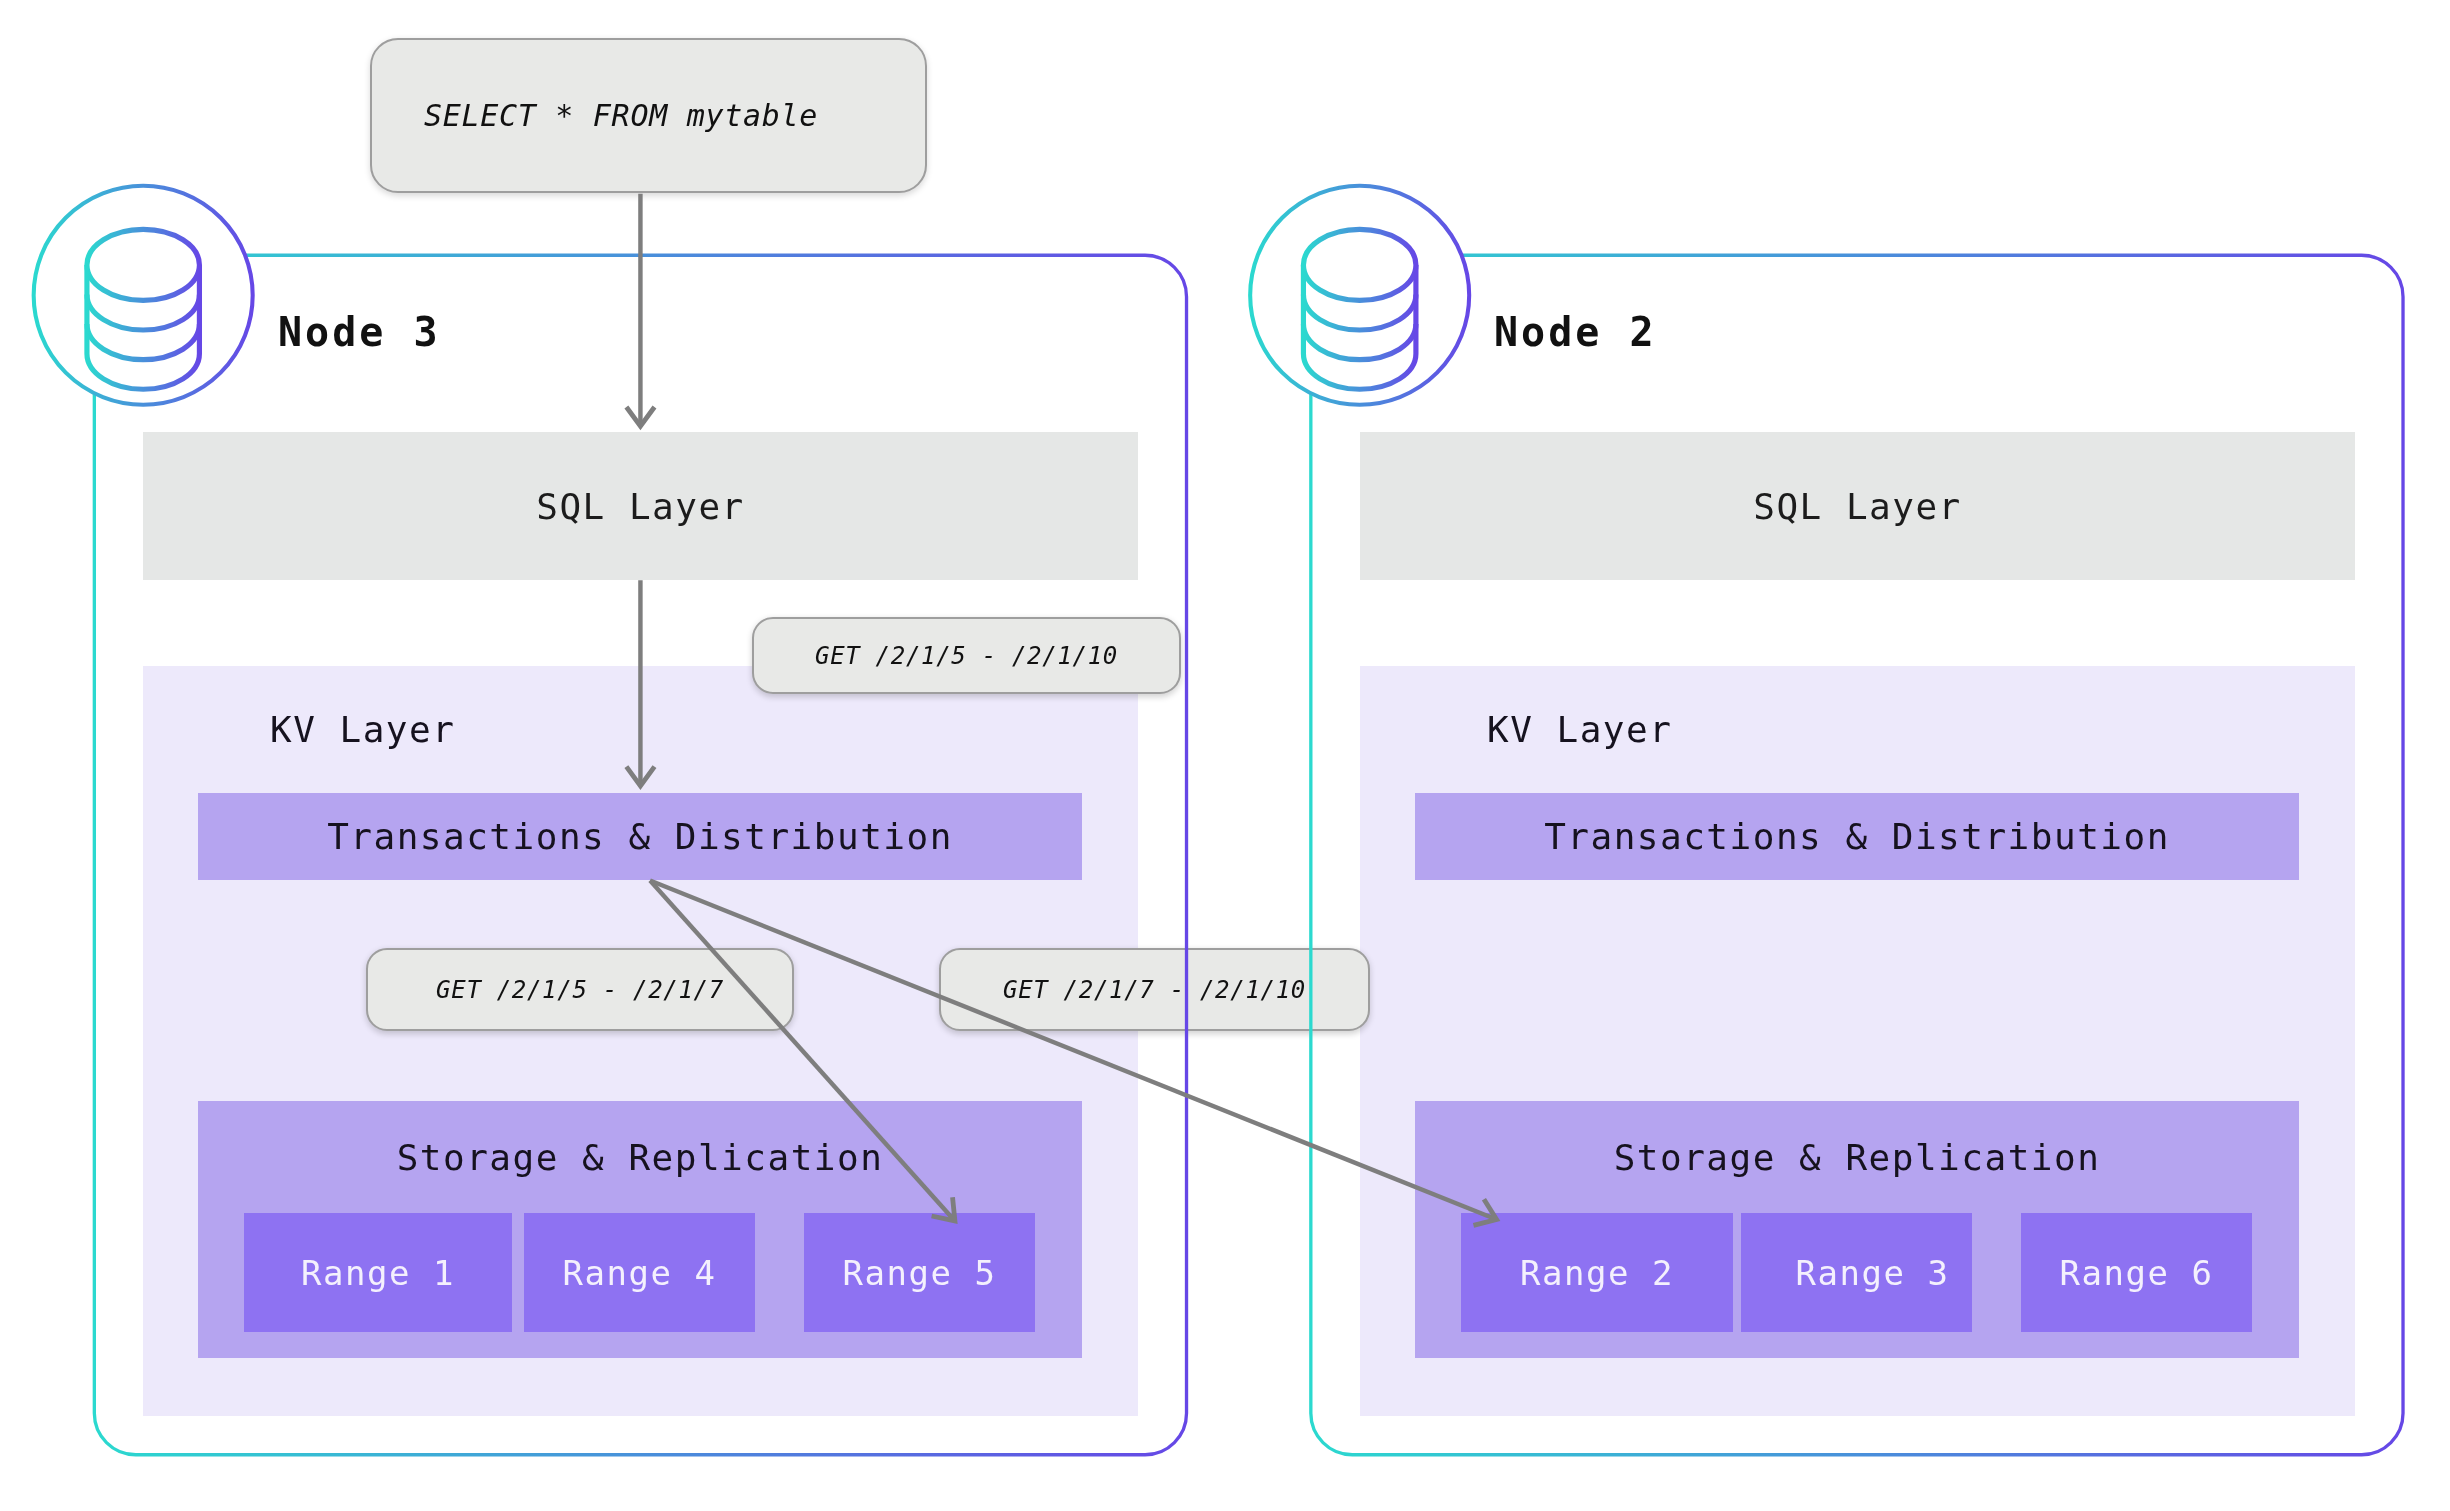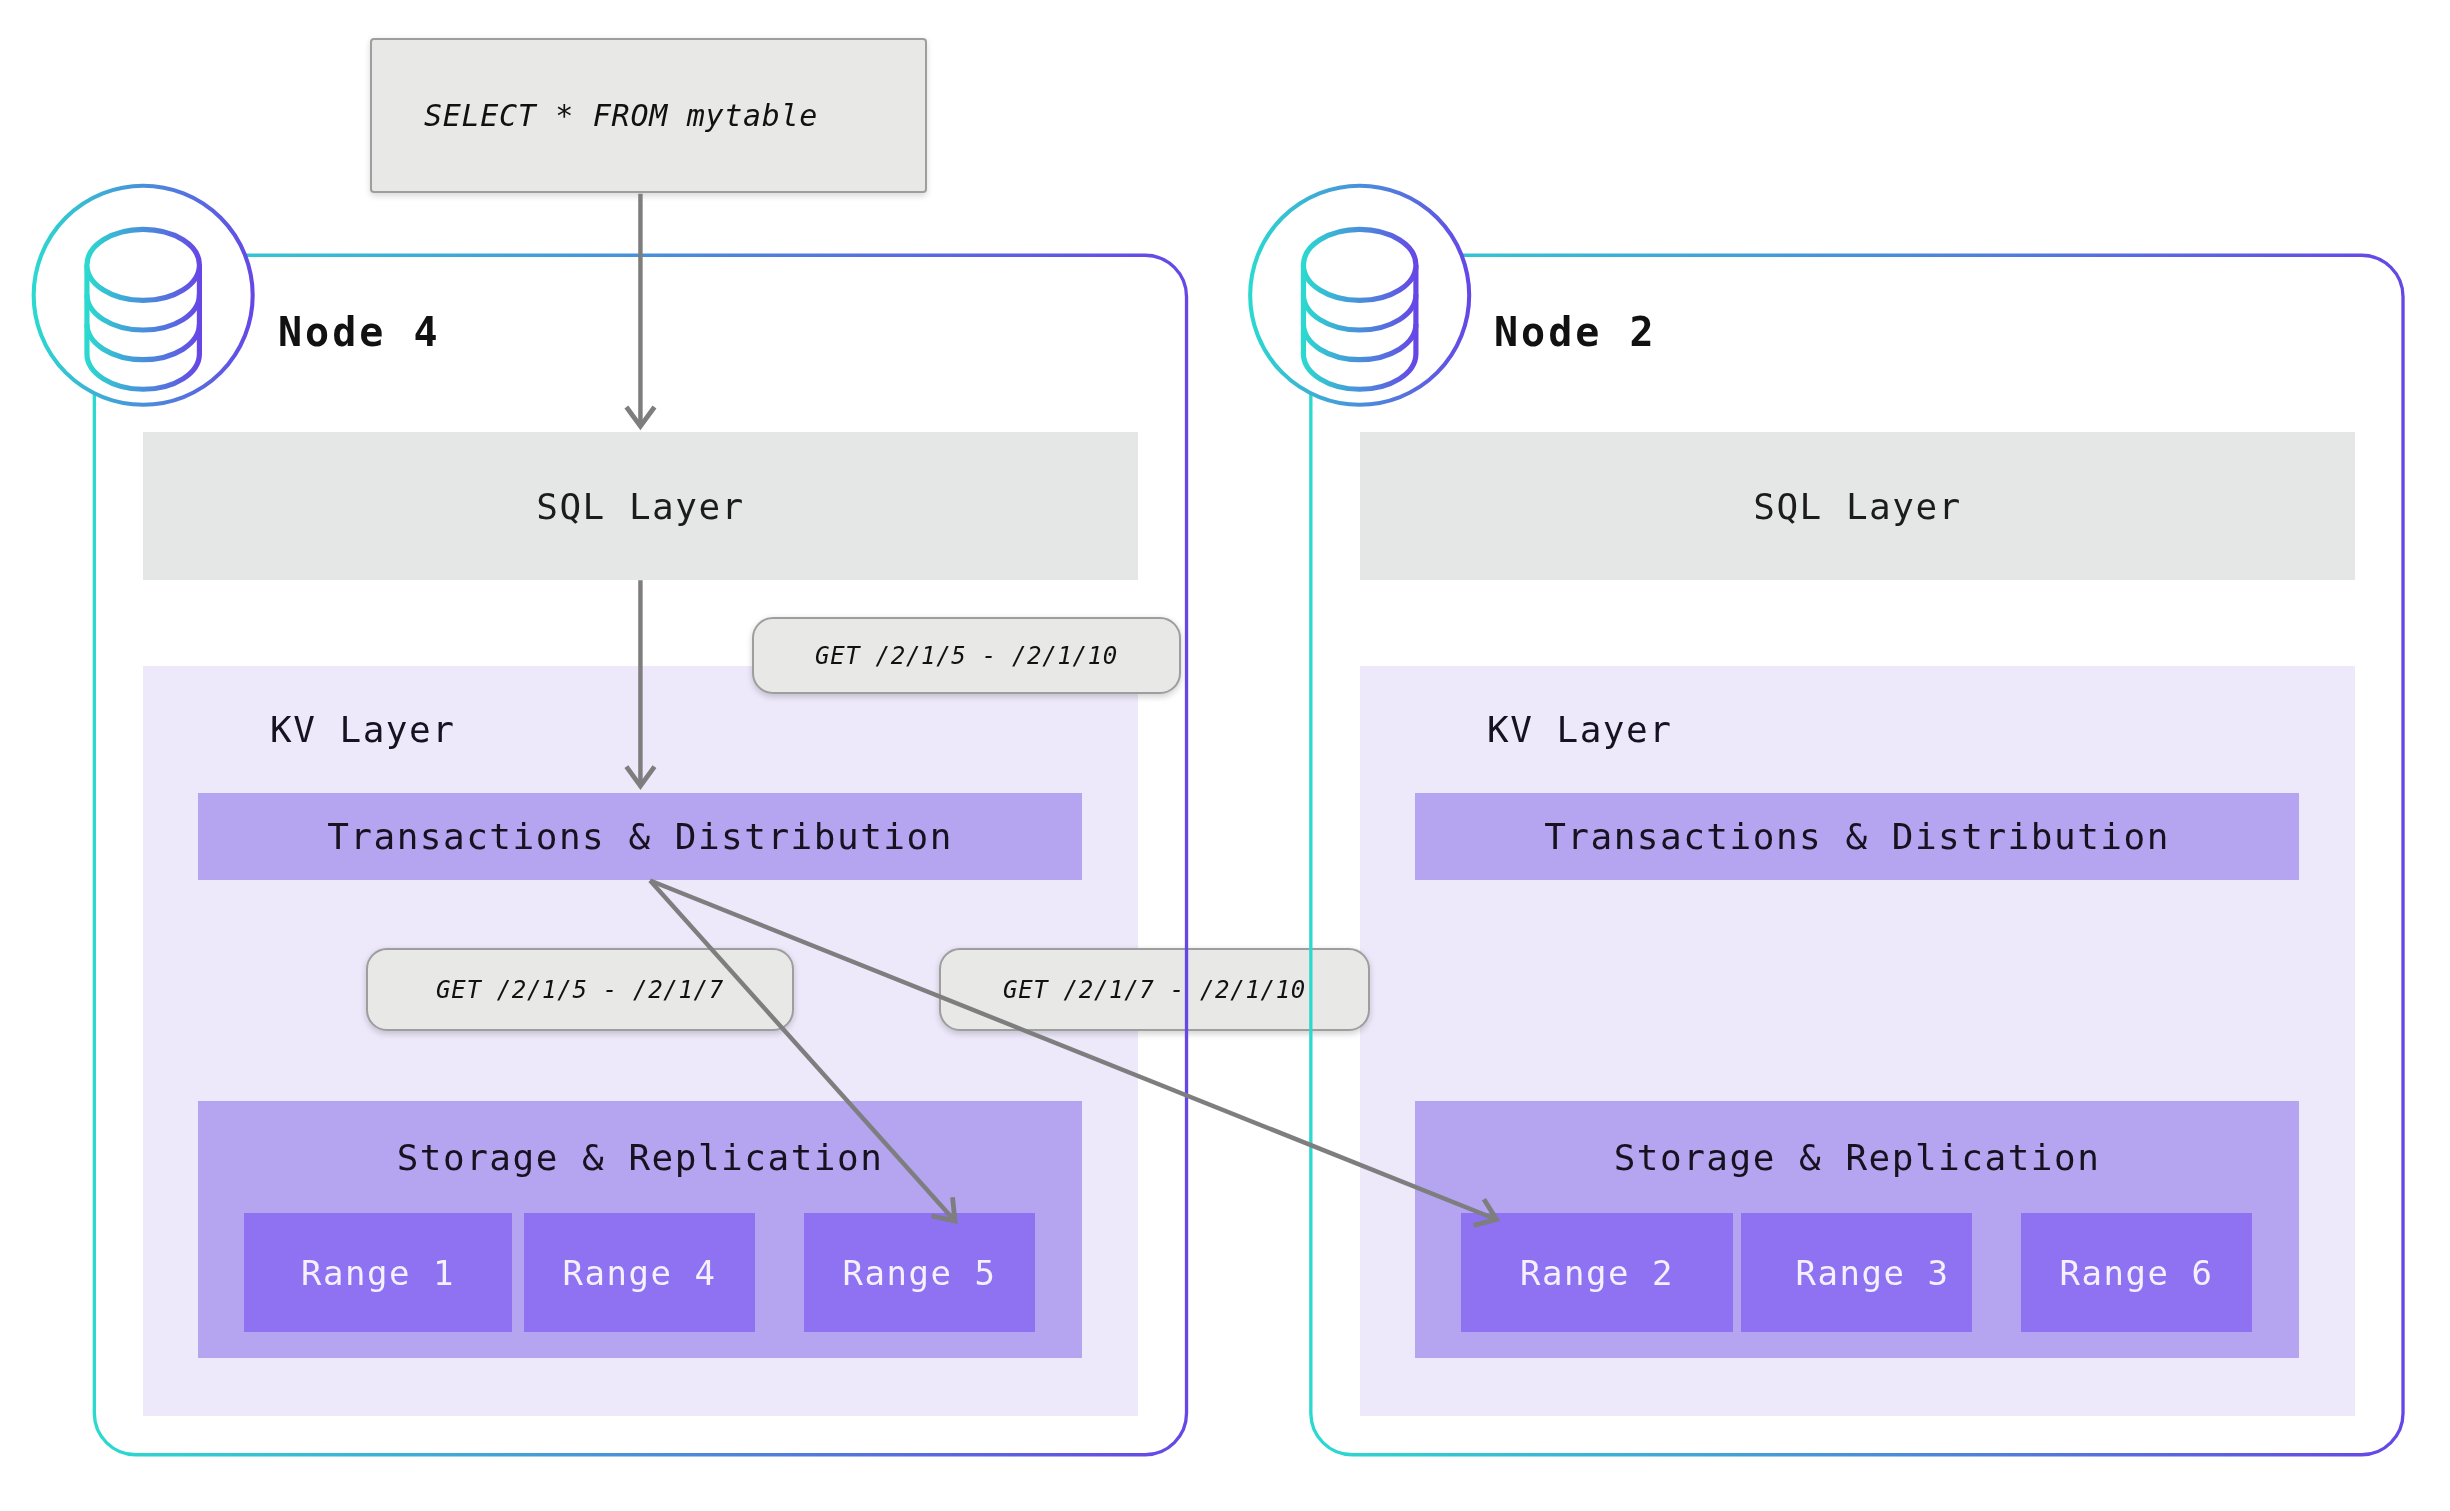--- a/index.html
+++ b/index.html
@@ -40,21 +40,21 @@
     font-size:34px;letter-spacing:1.5px;color:var(--range_text);
   }
   .callout{
     background:var(--callout_gray);border:2.2px solid var(--callout_border);
     border-radius:21px;display:flex;align-items:center;justify-content:center;
     font-size:24px;font-style:italic;letter-spacing:0.7px;color:#111;
     box-shadow:0 2.2px 6px rgba(0,0,0,0.18);
   }
   .query-box{
     background:var(--callout_gray);border:2.2px solid var(--callout_border);
-    border-radius:4px;display:flex;flex-direction:column;justify-content:center;
+    border-radius:28px;display:flex;flex-direction:column;justify-content:center;
     padding-left:52px;font-size:30px;font-style:italic;letter-spacing:0.7px;
     line-height:40px;color:#111;box-shadow:0 2.2px 6px rgba(0,0,0,0.15);
   }
 </style>
 </head>
 <body>
 
 <div id="canvas">
 
   <svg class="layer" id="deco" viewBox="0 0 3310 2042" width="2450" height="1511">
@@ -80,21 +80,21 @@
       <circle cx="1837" cy="399" r="148" fill="#fff" stroke="url(#grad)" stroke-width="5.5"></circle>
       <path d="M1761,358 V478 A76,48 0 0 0 1913,478 V358" fill="#fff" stroke="url(#grad)" stroke-width="7"></path>
       <path d="M1761,398 A76,48 0 0 0 1913,398" fill="none" stroke="url(#grad)" stroke-width="7"></path>
       <path d="M1761,438 A76,48 0 0 0 1913,438" fill="none" stroke="url(#grad)" stroke-width="7"></path>
       <ellipse cx="1837" cy="358" rx="76" ry="48" fill="#fff" stroke="url(#grad)" stroke-width="7"></ellipse>
     </g>
   </svg>
 
   <div class="htmlboxes">
 
-    <div class="abs node-title" style="left:278px;top:309px;">Node 4</div>
+    <div class="abs node-title" style="left:278px;top:309px;">Node 3</div>
     <div class="abs sql-layer" style="left:143px;top:432px;width:995px;height:148px;">SQL Layer</div>
     <div class="abs kv-layer" style="left:143px;top:666px;width:995px;height:750px;"></div>
     <div class="abs kv-label" style="left:270px;top:709px;">KV Layer</div>
     <div class="abs trans-bar" style="left:198px;top:793px;width:884px;height:87px;">Transactions &amp; Distribution</div>
     <div class="abs storage-box" style="left:198px;top:1101px;width:884px;height:257px;">
       <div class="storage-title">Storage &amp; Replication</div>
     </div>
     <div class="abs range-box" style="left:244px;top:1213px;width:268px;height:119px;">Range 1</div>
     <div class="abs range-box" style="left:524px;top:1213px;width:231px;height:119px;">Range 4</div>
     <div class="abs range-box" style="left:804px;top:1213px;width:231px;height:119px;">Range 5</div>

